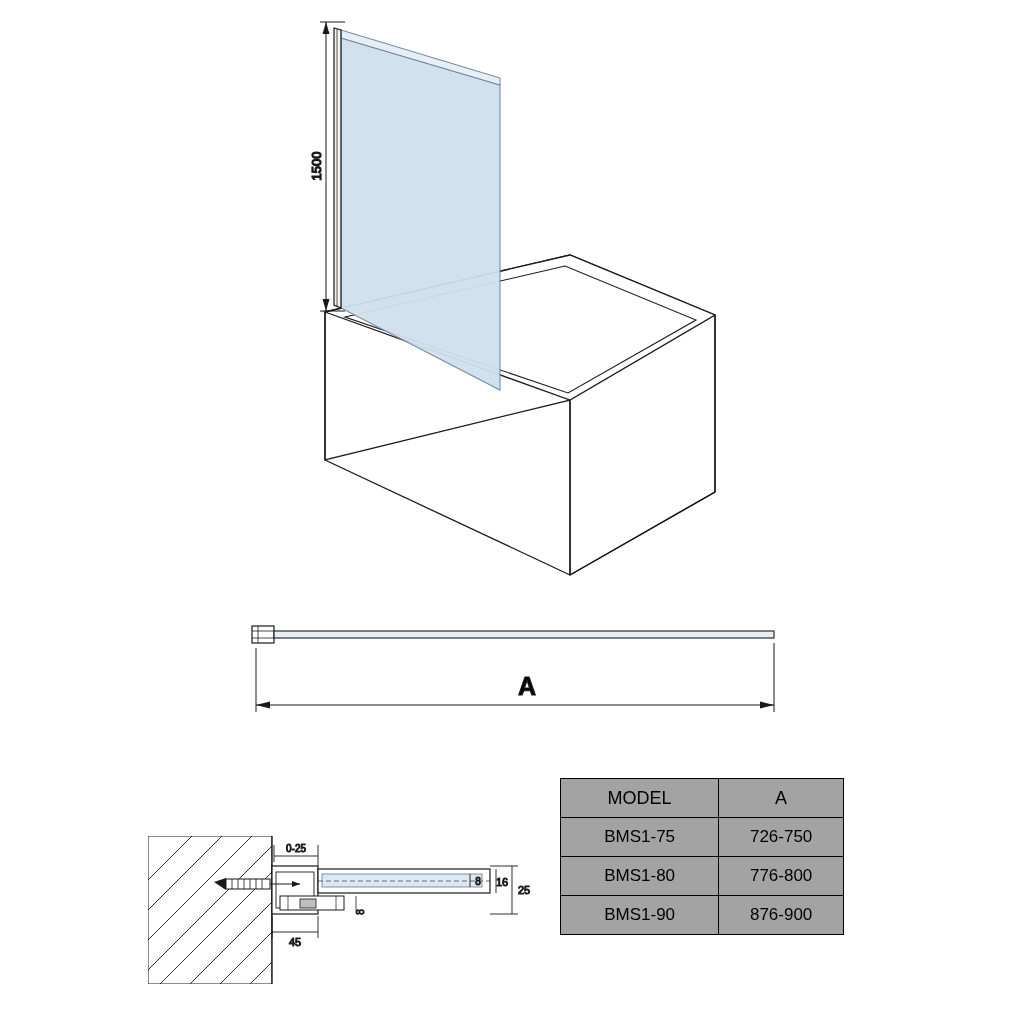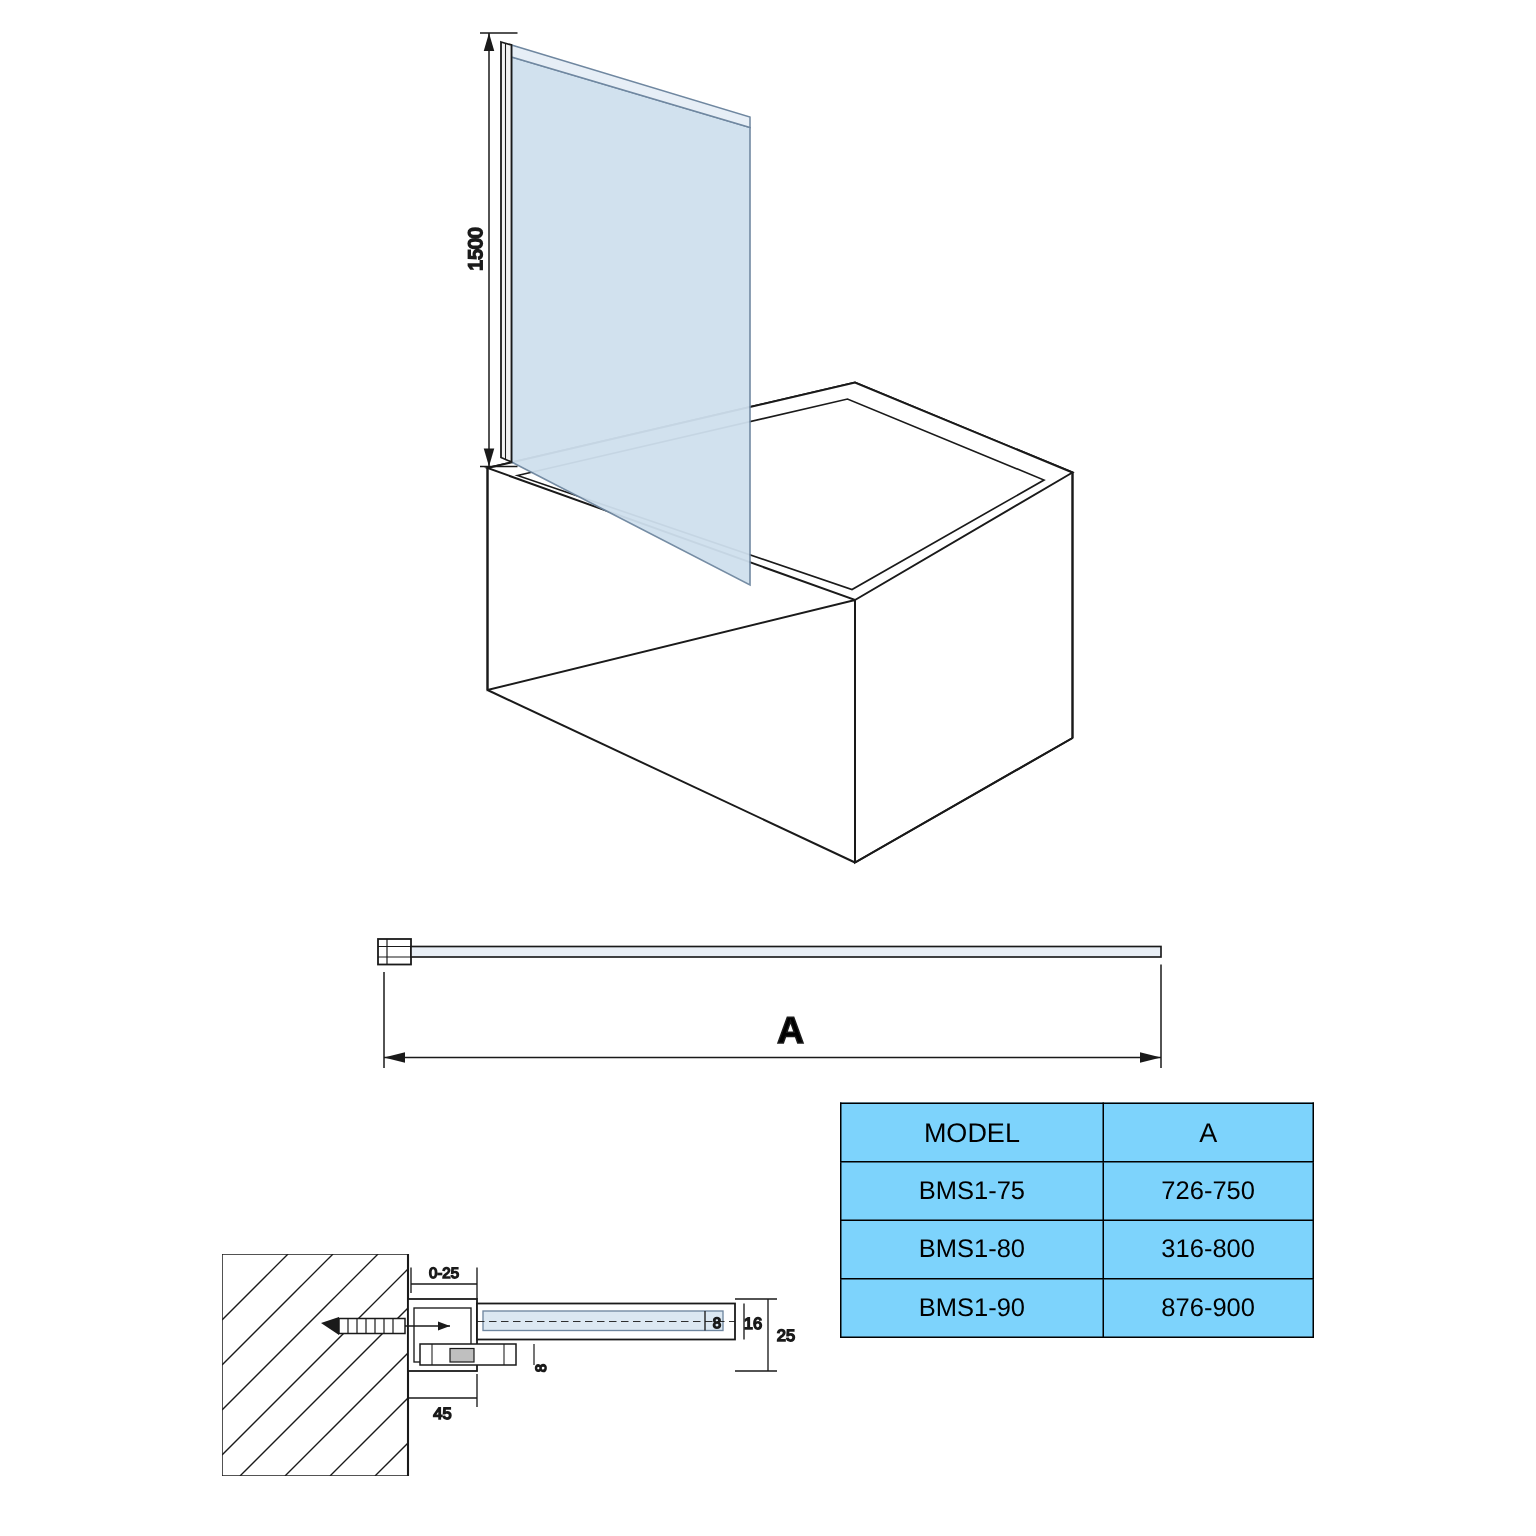--- a/index.html
+++ b/index.html
@@ -25,24 +25,24 @@
     position: absolute;
     left: 0;
     top: 0;
     width: 1024px;
     height: 1024px;
   }
   
   .spec-table {
     position: absolute;
     left: 560px;
-    top: 735px;
-    width: 316px;
+    top: 778px;
+    width: 284px;
     border-collapse: collapse;
-    background: #7dd3fc;
+    background: #a3a3a3;
   }
   .spec-table td, .spec-table th {
     border: 1.4px solid #000000;
     height: 38px;
     text-align: center;
     font-size: 17px;
     font-weight: normal;
     font-family: "Liberation Sans", sans-serif;
     padding: 0;
   }
@@ -214,21 +214,21 @@
         <th class="col-a">A</th>
       </tr>
     </thead>
     <tbody>
       <tr>
         <td>BMS1-75</td>
         <td>726-750</td>
       </tr>
       <tr>
         <td>BMS1-80</td>
-        <td>316-800</td>
+        <td>776-800</td>
       </tr>
       <tr>
         <td>BMS1-90</td>
         <td>876-900</td>
       </tr>
     </tbody>
   </table>
 
 </div>
 

